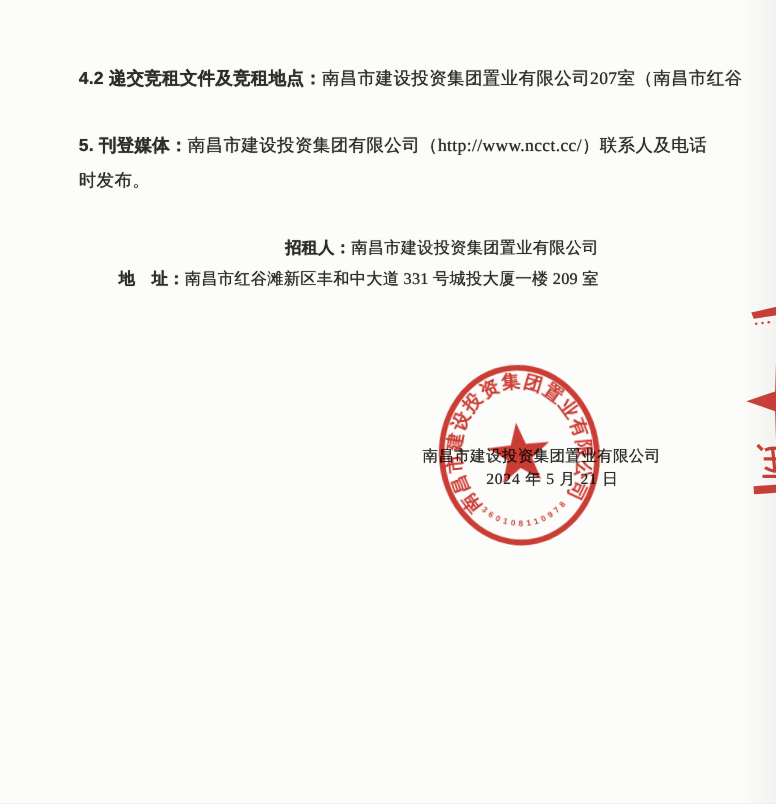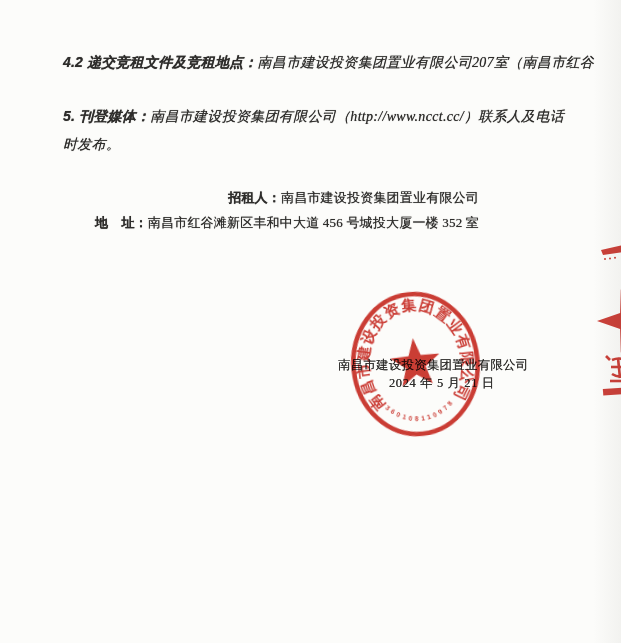--- a/index.html
+++ b/index.html
@@ -16,21 +16,20 @@
     position:absolute;right:0;top:0;width:28px;height:100%;
     background:linear-gradient(to right, rgba(110,110,100,0), rgba(110,110,100,0.07));
     pointer-events:none;
   }
   .clause{
     position:absolute;left:63px;width:480px;
     font-size:14px;line-height:27.5px;
     letter-spacing:.3px;
     text-shadow:0 0 .7px rgba(45,44,42,.85);
     white-space:nowrap;
-    font-style:italic;
   }
   .clause .lbl{
     font-family:"Liberation Sans","DejaVu Sans",sans-serif;
     font-weight:bold;letter-spacing:.2px;
   }
   .clause-42{top:49px;}
   .clause-5{top:103px;}
   .contact{
     position:absolute;left:95px;top:185px;
     font-size:13px;line-height:25.4px;
@@ -86,21 +85,21 @@
     <div><span class="lbl">4.2 递交竞租文件及竞租地点：</span><span>南昌市建设投资集团置业有限公司207室（南昌市红谷</span></div>
   </div>
 
   <div class="clause clause-5">
     <div><span class="lbl">5. 刊登媒体：</span><span>南昌市建设投资集团有限公司（http://www.ncct.cc/）联系人及电话</span></div>
     <div>时发布。</div>
   </div>
 
   <div class="contact">
     <div><span class="lbl">招租人：</span><span>南昌市建设投资集团置业有限公司</span></div>
-    <div><span class="lbl">地　址：</span><span>南昌市红谷滩新区丰和中大道 456 号城投大厦一楼 352 室</span></div>
+    <div><span class="lbl">地　址：</span><span>南昌市红谷滩新区丰和中大道 331 号城投大厦一楼 209 室</span></div>
   </div>
 
   <div class="sig-company">南昌市建设投资集团置业有限公司</div>
   <div class="sig-date">2024 年 5 月 21 日</div>
 
   <svg class="seal" viewBox="0 0 152 166">
 
     <ellipse cx="75.5" cy="83" rx="62" ry="70" fill="none" stroke="#c8271f" stroke-width="4.6"></ellipse>
 
     <defs>

